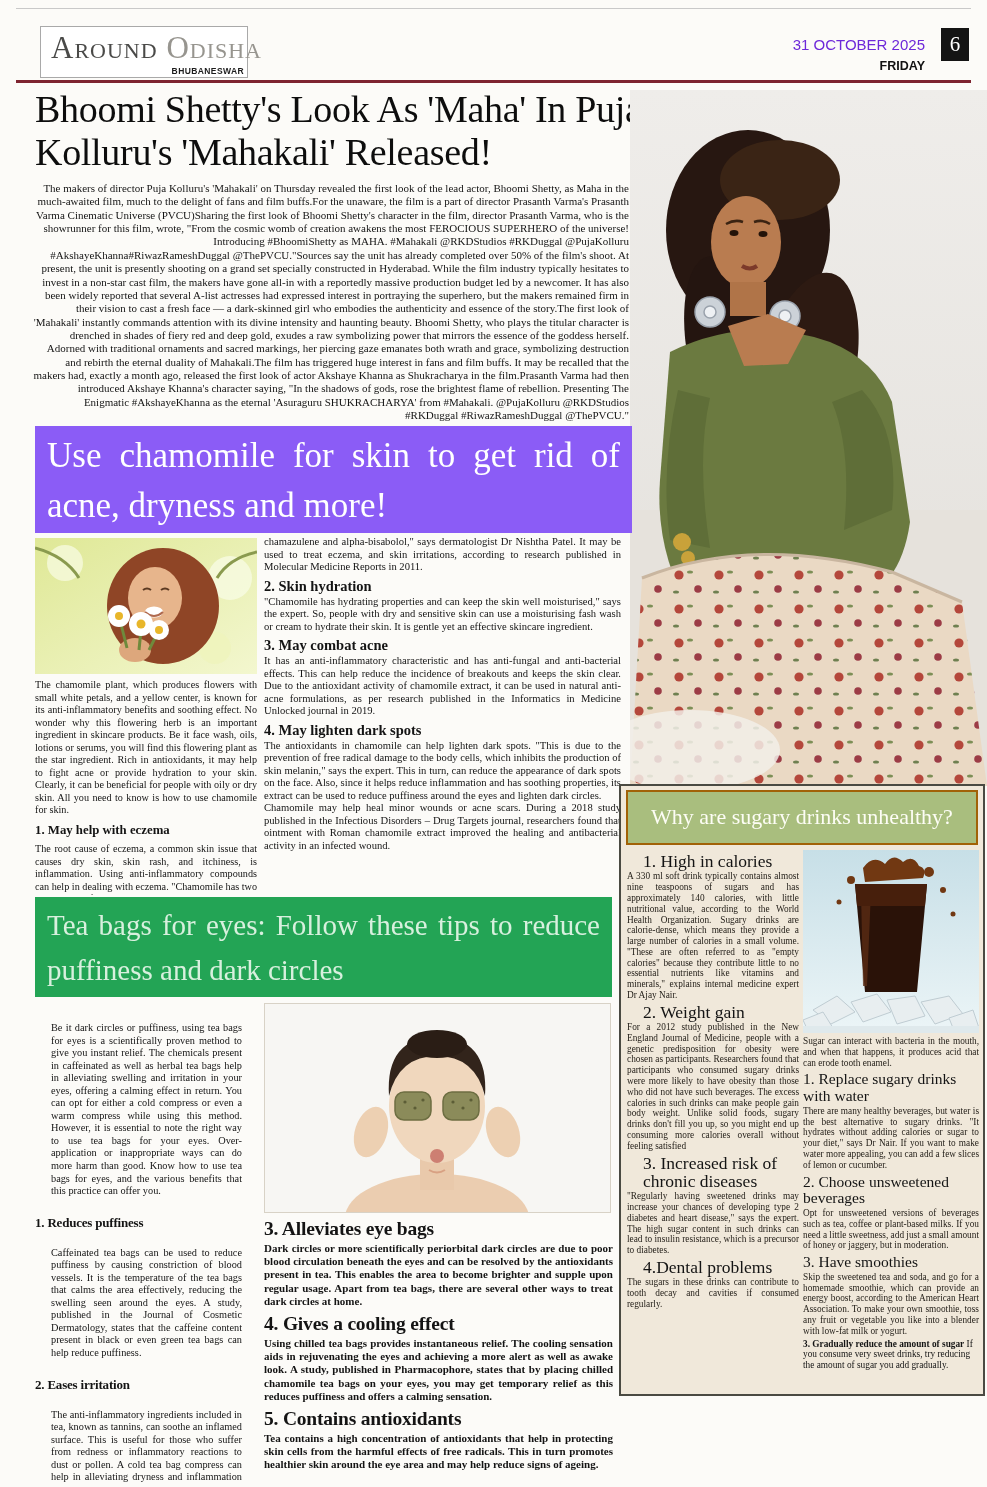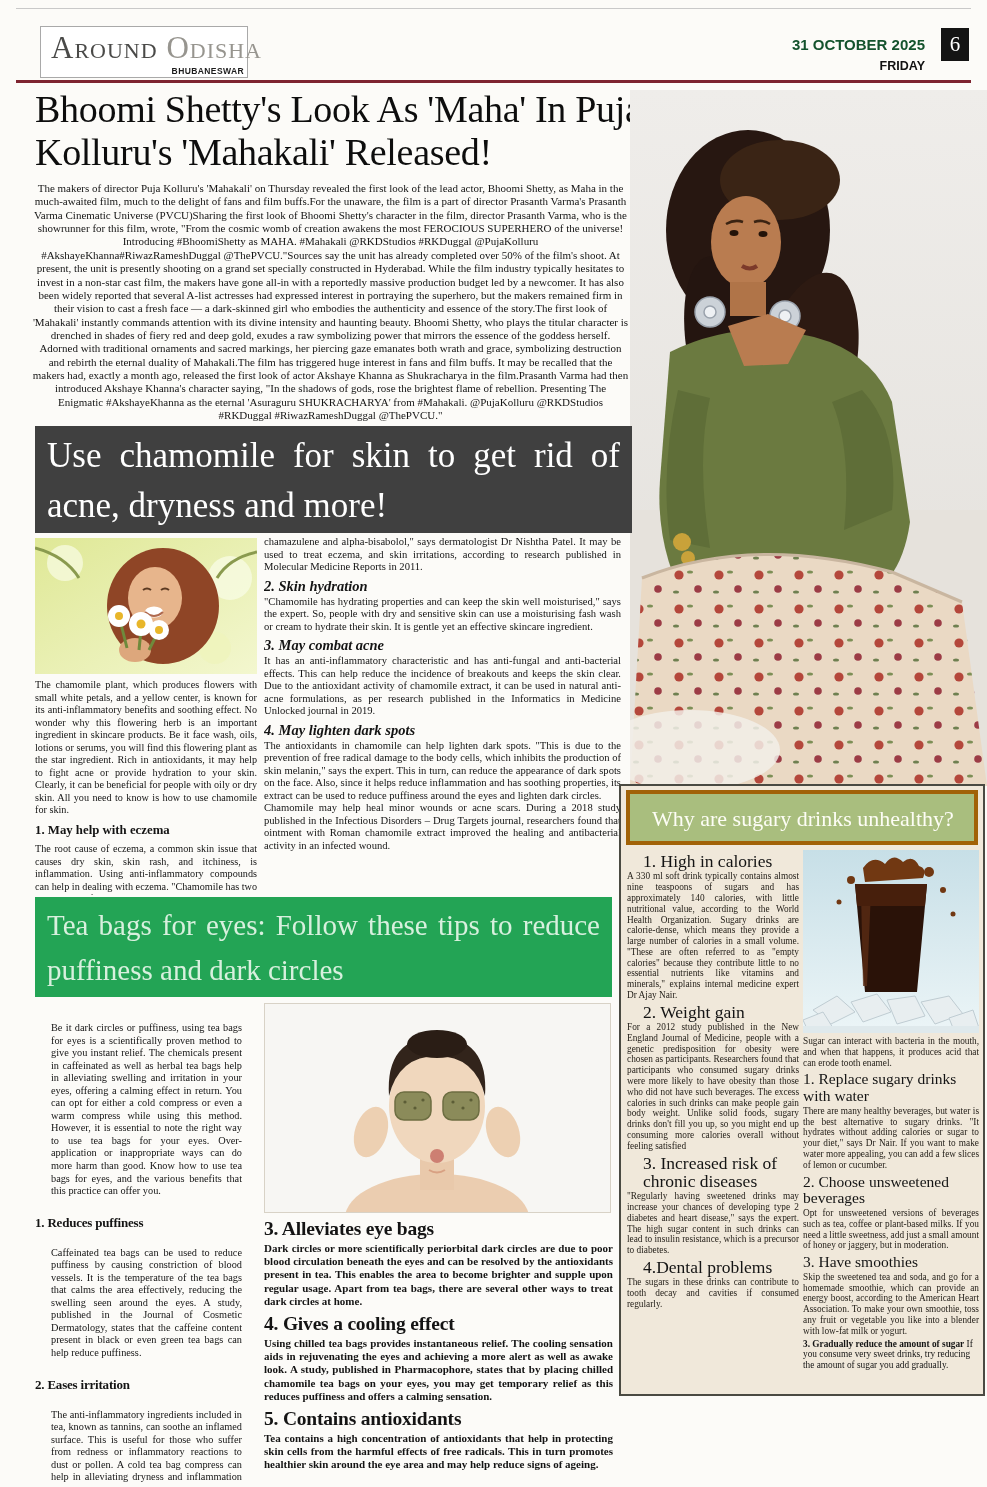--- a/index.html
+++ b/index.html
@@ -8,54 +8,54 @@
   .abs{position:absolute;}
 
   
   .topline{left:16px;top:8px;width:955px;height:1px;background:#c9c9c9;}
   .logo-box{left:40px;top:26px;width:206px;height:50px;border:1px solid #a9a9a9;background:#fff;}
   .logo-text{position:absolute;left:10px;top:4px;font-variant:small-caps;font-size:31px;line-height:34px;
              color:#4a4a48;letter-spacing:1px;white-space:nowrap;}
   .logo-accent{color:#97958f;}
   .logo-city{position:absolute;right:3px;bottom:1px;font-family:"Liberation Sans",sans-serif;
              font-size:8.5px;font-weight:bold;color:#1c1c1c;letter-spacing:.4px;}
-  .date-text{top:36px;right:62px;font-family:"Liberation Sans",sans-serif;font-weight:bold;
-             font-size:15px;color:#14532d;}
+  .date-text{top:36px;right:62px;font-family:"Liberation Sans",sans-serif;font-weight:normal;
+             font-size:15px;color:#6d28d9;}
   .page-num{top:28px;right:18px;width:28px;height:33px;background:#141414;color:#fff;
             display:flex;align-items:center;justify-content:center;font-size:21px;}
   .day-text{top:59px;right:62px;font-family:"Liberation Sans",sans-serif;font-weight:bold;
             font-size:12.5px;color:#111;}
   .mast-rule{left:16px;top:80px;width:955px;height:3px;background:#7e2430;}
 
   
   .lead-head{left:35px;top:88px;width:615px;font-size:38px;line-height:1.14;color:#0d0d0d;
              letter-spacing:-.3px;}
   .lead-body{left:32px;top:182px;width:597px;height:242px;font-size:11px;line-height:1.215;
-             text-align:center;overflow:hidden;}
+             text-align:right;overflow:hidden;}
   .lead-photo{left:630px;top:90px;width:357px;height:696px;overflow:hidden;}
   .lead-photo svg{display:block;}
 
   
   .banner{box-sizing:border-box;overflow:hidden;}
-  .banner-pink{left:35px;top:426px;width:597px;height:107px;background:#404040;color:#fff;
+  .banner-pink{left:35px;top:426px;width:597px;height:107px;background:#8b5cf6;color:#fff;
                font-size:35px;line-height:1.42;padding:5px 12px;text-align:justify;}
   .banner-green{left:35px;top:897px;width:577px;height:100px;background:#23a455;color:#d8f0de;
                 font-size:29px;line-height:1.55;padding:6px 12px;text-align:justify;}
   .banner-olive{left:626px;top:790px;width:352px;height:55px;background:#a9be7e;color:#fdfdf5;
-                font-size:22px;line-height:49px;padding:0 22px;border:4px solid #a16207;
+                font-size:22px;line-height:49px;padding:0 22px;border:2px solid #a16207;
                 text-align:center;white-space:nowrap;}
 
   
   .cham-left{left:35px;top:538px;width:222px;height:357px;overflow:hidden;}
   .cham-photo{width:222px;height:136px;}
   .cham-left p{margin:5px 0 0;font-size:10.2px;line-height:1.23;text-align:justify;}
   .cham-left h3{margin:6px 0 0;font-size:12.8px;}
   .cham-mid{left:264px;top:536px;width:357px;height:359px;overflow:hidden;}
   .cham-mid p{margin:0;font-size:10.6px;line-height:1.18;text-align:justify;}
-  .cham-mid h3{margin:4px 0 1px;font-size:14.5px;font-weight:bold;font-style:italic;}
+  .cham-mid h3{margin:4px 0 1px;font-size:14.5px;font-weight:bold;}
 
   
   .tea-left{left:35px;top:1006px;width:223px;height:478px;overflow:hidden;}
   .tea-left p{margin:16px;font-size:10.3px;line-height:1.22;text-align:justify;}
   .tea-left h2{margin:17px 0 2px;font-size:13px;letter-spacing:-.2px;}
   .tea-mid{left:264px;top:1003px;width:349px;height:482px;overflow:hidden;}
   .tea-photo{width:347px;height:210px;border:1px solid #d8d2c6;box-sizing:border-box;}
   .tea-mid p{margin:0;font-size:11px;line-height:1.2;text-align:justify;font-weight:600;}
   .tea-mid h2{margin:5px 0 2px;font-size:19.5px;font-weight:600;letter-spacing:-.2px;}
 

